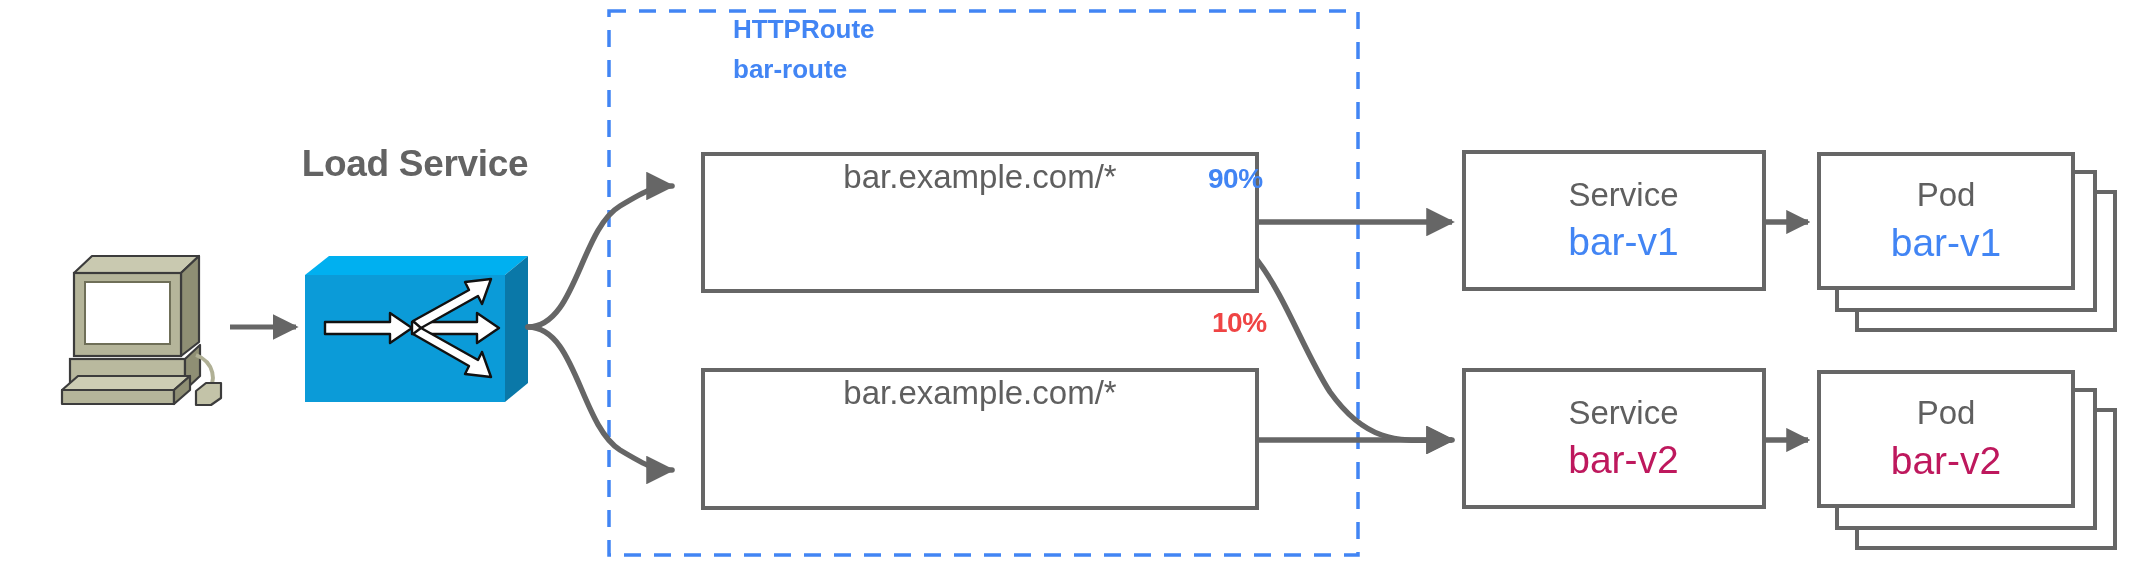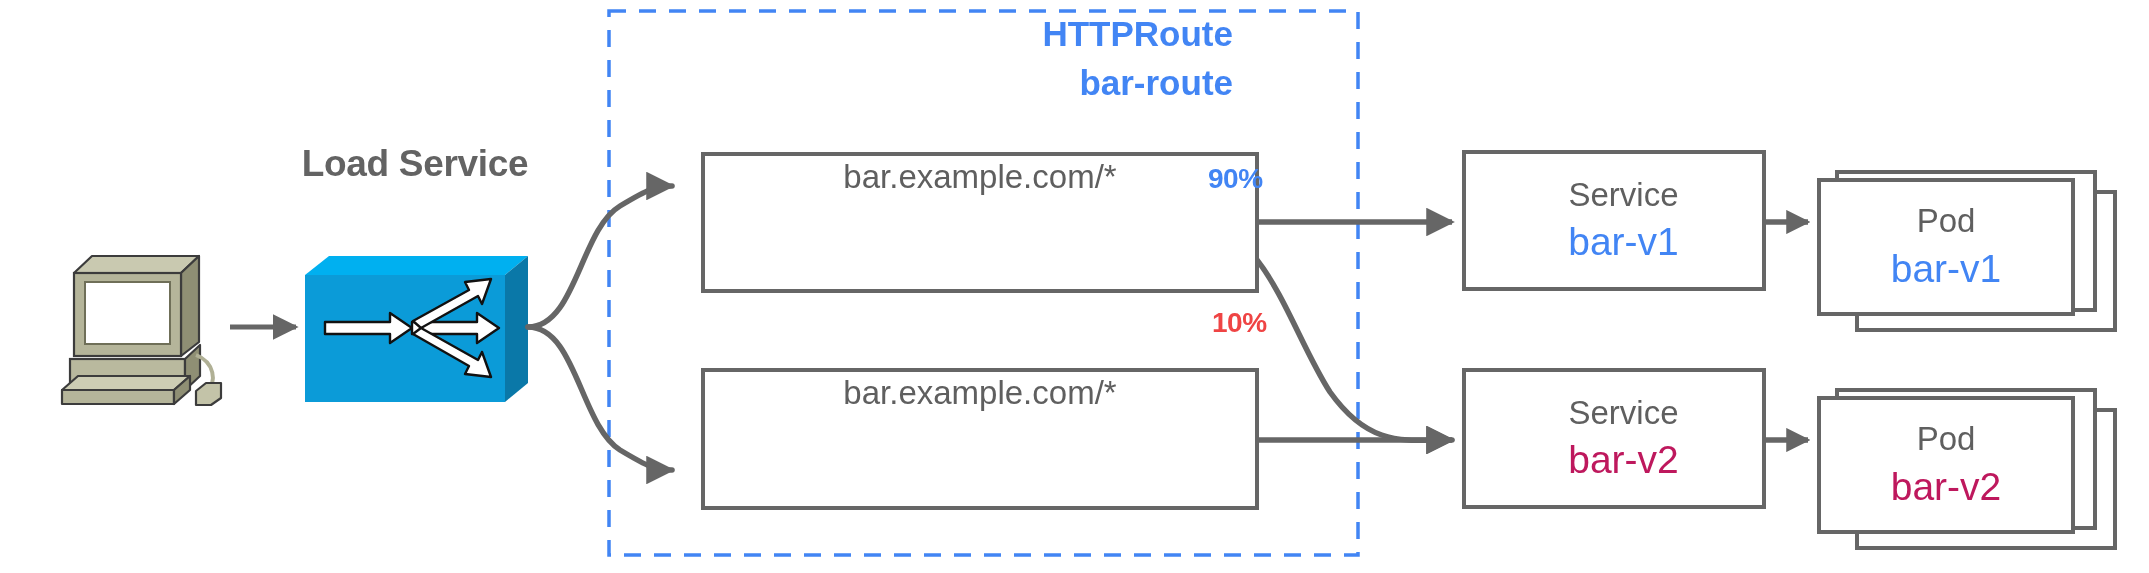--- a/index.html
+++ b/index.html
@@ -39,22 +39,22 @@
     font-size: 37px;
     font-weight: bold;
     color: #636363;
     letter-spacing: -0.3px;
   }
 
   .route-title {
     left: 733px;
     top: 16px;
     width: 500px;
-    text-align: right;
-    font-size: 35px;
+    text-align: left;
+    font-size: 26px;
     font-weight: bold;
     color: #4285f4;
     line-height: 1.0;
   }
   .route-title .line2 { display: block; margin-top: 14px; }
 
   
   .rbox {
     box-sizing: border-box;
     left: 683px;
@@ -116,21 +116,20 @@
     box-sizing: border-box;
     left: 1817px;
     width: 258px;
     border: 4px solid #666666;
     background: #ffffff;
     display: flex;
     flex-direction: column;
     align-items: center;
     justify-content: center;
     line-height: 1.2;
-    margin-top: 26px;
   }
   #pbox-1 { top: 152px; height: 138px; }
   #pbox-2 { top: 370px; height: 138px; }
 </style>
 </head>
 <body>
 
 <div id="canvas">
 
   <svg id="edges" viewBox="0 0 2149 573">

